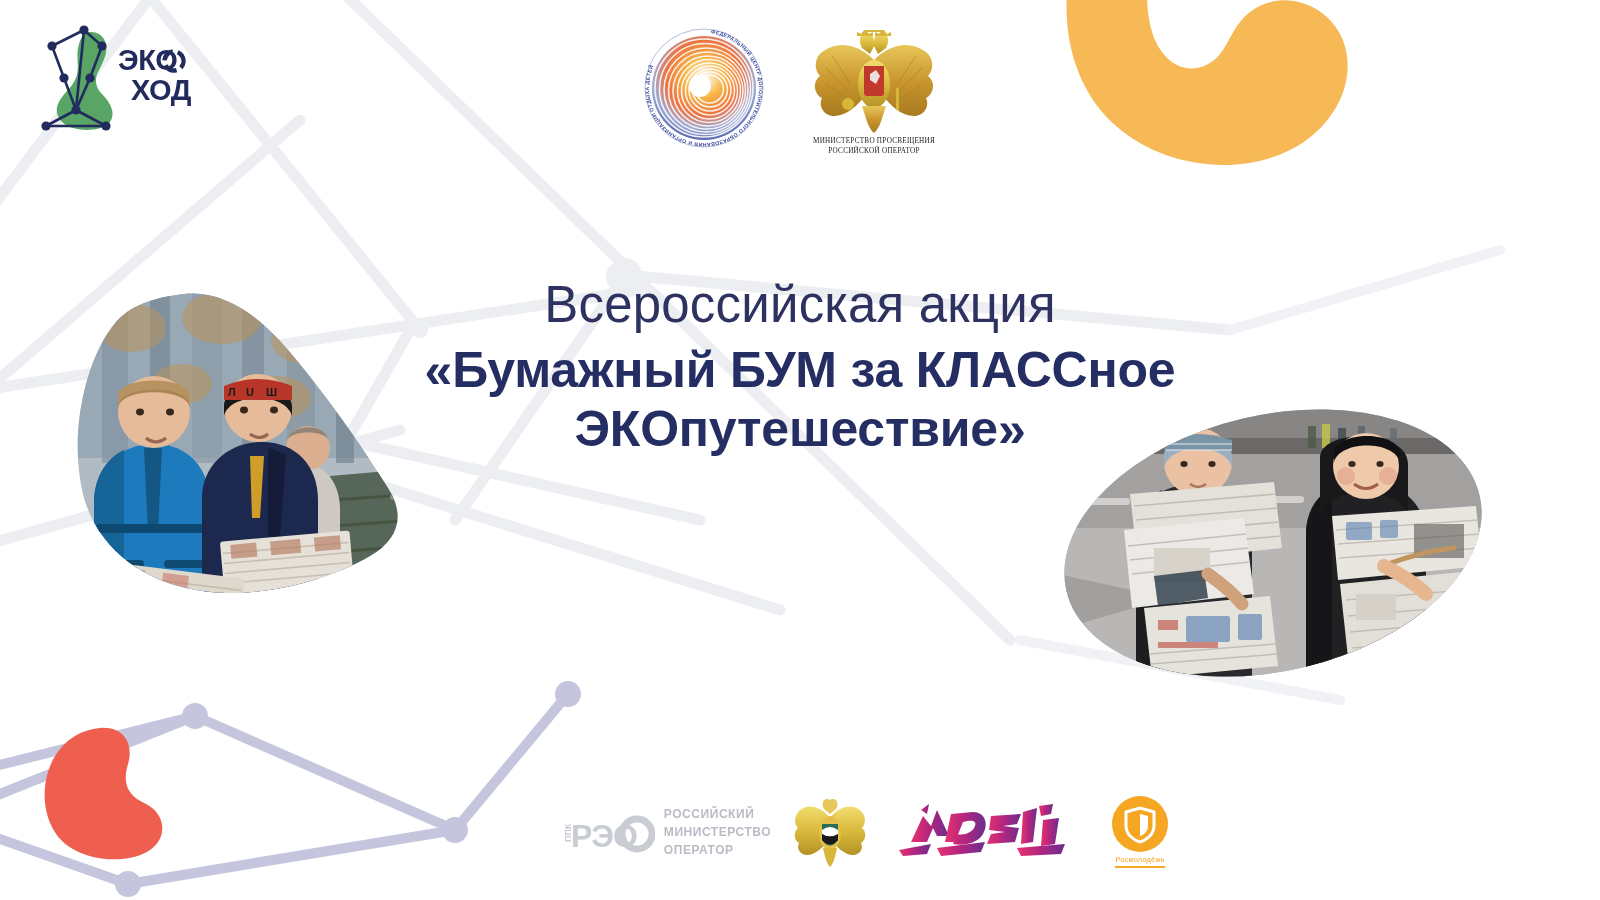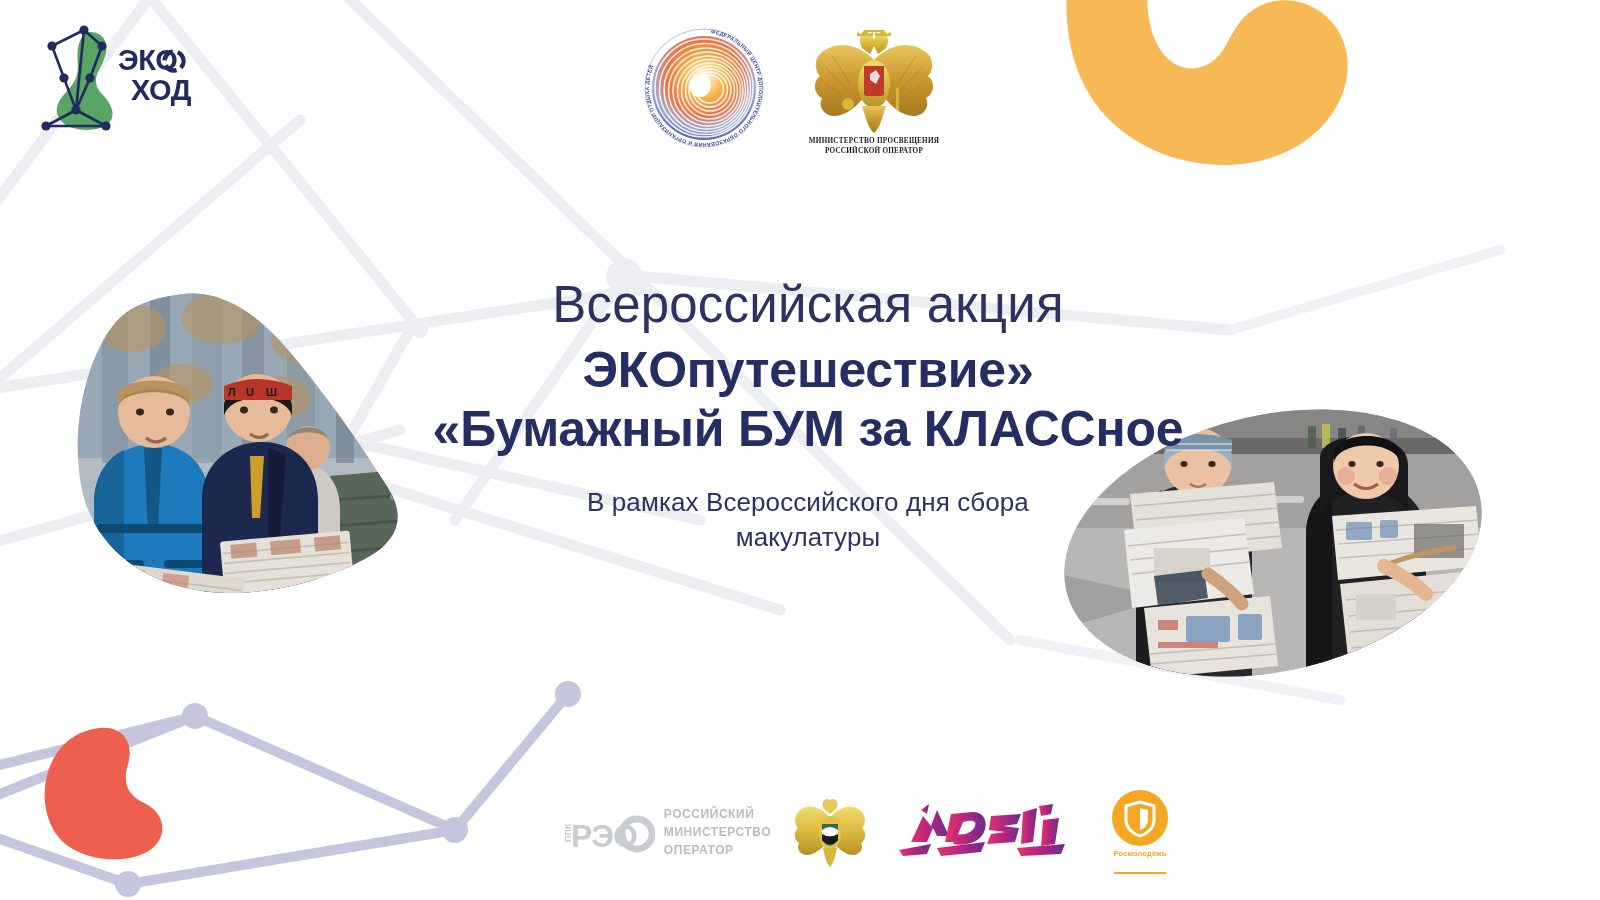--- a/index.html
+++ b/index.html
@@ -23,30 +23,30 @@
   .ministry-row {
     position:absolute; top:24px; left:640px; width:330px; height:140px;
     display:flex; align-items:flex-start; gap:26px; z-index:5;
   }
   .fcdo-mark { width:128px; height:128px; flex:0 0 auto; }
   .minpros-block { display:flex; flex-direction:column; align-items:center; width:160px; padding-top:6px; }
   .minpros-eagle { width:124px; height:105px; }
   .minpros-text {
     font-family:"Liberation Serif","DejaVu Serif",serif;
     font-size:7.2px; line-height:1.32; letter-spacing:.25px;
-    color:#1b1b1b; text-align:center; font-weight:700; margin-top:2px;
+    color:#1b1b1b; text-align:center; font-weight:400; margin-top:2px;
   }
 
   
   .photo-left  { position:absolute; left:72px;  top:288px; width:400px; height:362px; z-index:3; }
   .photo-right { position:absolute; left:1058px; top:398px; width:430px; height:290px; z-index:3; }
 
   
   .headline-block {
-    position:absolute; left:308px; top:276px; width:1000px;
+    position:absolute; left:300px; top:276px; width:1000px;
     text-align:center; z-index:6;
   }
   .headline-line1 {
     font-size:51px; font-weight:400; color:#2d3260;
     letter-spacing:.2px; line-height:1.12; white-space:nowrap;
   }
   .headline-main {
     font-size:50px; font-weight:700; color:#242e63;
     letter-spacing:-.2px; line-height:1.18; margin-top:8px;
   }
@@ -78,22 +78,22 @@
   .ubi-wrap { display:flex; flex-direction:column; align-items:center; gap:1px; }
   .ubi-name {
     font-size:19px; font-weight:700; color:#1aa39a;
     letter-spacing:2.2px; line-height:1;
   }
   .ubi-tag {
     font-size:6.2px; color:#9aa0a6; letter-spacing:.5px; line-height:1; margin-top:4px;
   }
   .rosmol-wrap { display:flex; flex-direction:column; align-items:center; gap:4px; }
   .rosmol-name {
-    font-size:7.4px; font-weight:700; color:#f5a623; letter-spacing:.2px;
-    border-bottom:2.5px solid #f5a623; padding-bottom:14px; line-height:1;
+    font-size:7.4px; font-weight:400; color:#f5a623; letter-spacing:.2px;
+    border-bottom:2.5px solid #f5a623; padding-bottom:3px; line-height:1;
   }
 </style>
 </head>
 <body>
 
 <svg id="bg-decor" viewBox="0 0 1600 900" xmlns="http://www.w3.org/2000/svg">
   <defs>
     <clipPath id="clip-left-photo">
       <path d="M184,292 C246,296 300,330 345,382 C392,436 434,498 459,546
                C472,571 463,594 437,610 C378,646 300,656 237,645
@@ -504,26 +504,22 @@
     </g>
     <path d="M330,166 C352,158 376,152 396,150" stroke="#c89a63" stroke-width="5" stroke-linecap="round" fill="none"></path>
     <path d="M326,168 C342,176 358,186 368,196" stroke="#edbc95" stroke-width="14" stroke-linecap="round" fill="none"></path>
     <rect x="0" y="0" width="430" height="290" fill="#000" opacity="0.03"></rect>
   </g>
 </svg>
 
 <div class="headline-block">
   <div class="headline-line1">Всероссийская акция</div>
   <div class="headline-main">
+    <div>«Бумажный БУМ за КЛАССное</div>
     <div>ЭКОпутешествие»</div>
-    <div>«Бумажный БУМ за КЛАССное</div>
-  </div>
-  <div class="subtitle">
-    <div>В рамках Всероссийского дня сбора</div>
-    <div>макулатуры</div>
   </div>
 </div>
 
 <div class="coral-blob">
   <svg viewBox="0 0 140 134" width="140" height="134" xmlns="http://www.w3.org/2000/svg">
     <path d="M58,2 C82,0 92,18 86,38 C80,58 86,70 104,78 C124,88 126,112 108,124
              C88,138 48,136 26,120 C4,104 -2,72 6,46 C14,20 34,4 58,2 Z" fill="#ef5f4f"></path>
   </svg>
 </div>
 

